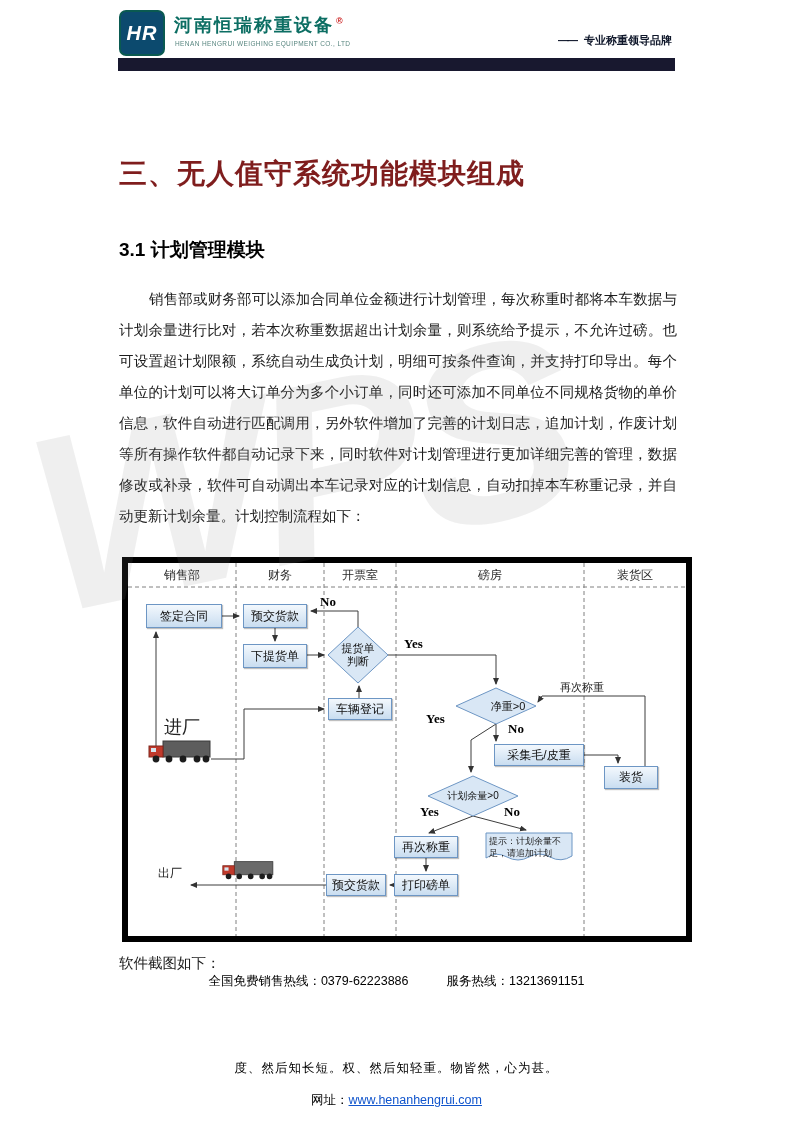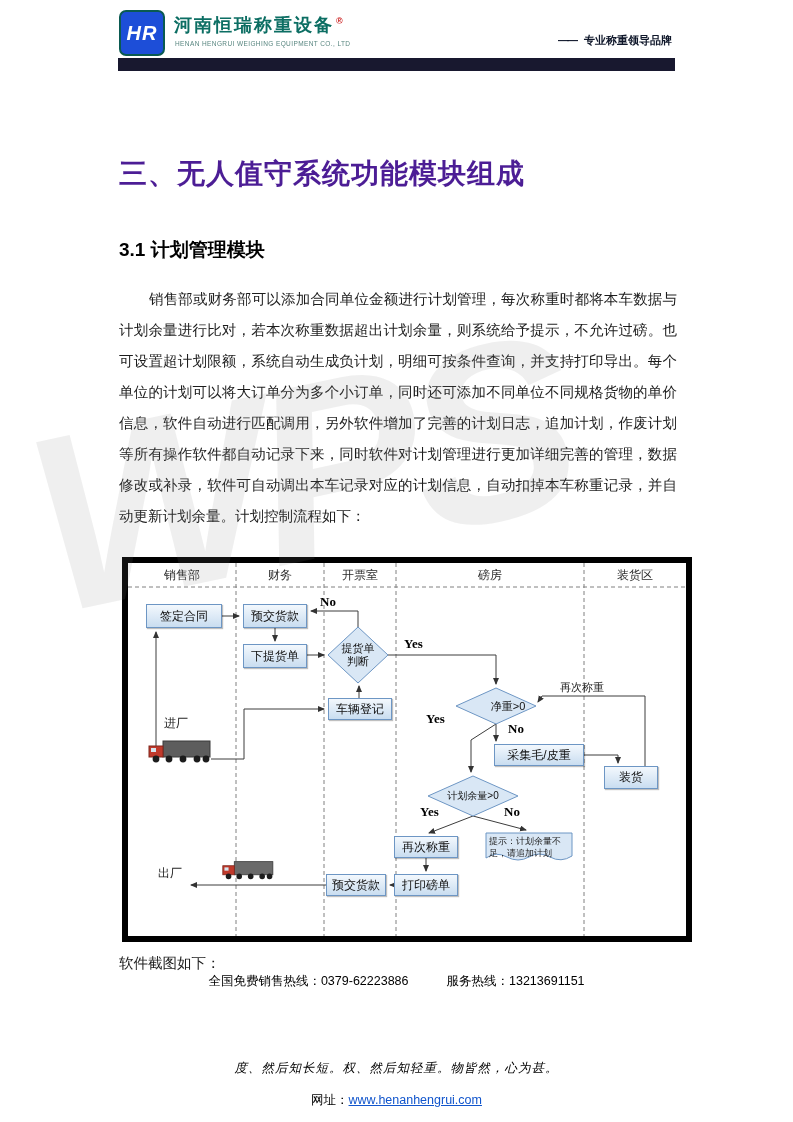--- a/index.html
+++ b/index.html
@@ -1,33 +1,33 @@
 <!DOCTYPE html>
 <html><head>
 <meta charset="utf-8">
 <style>
   html,body{margin:0;padding:0;background:#ffffff;}
   body{width:793px;height:1122px;position:relative;overflow:hidden;
        font-family:"Liberation Sans","DejaVu Sans",sans-serif;color:#111;}
   .abs{position:absolute;}
 
   
-  .logo-box{left:119px;top:10px;width:46px;height:46px;background:#1d4ed8;
+  .logo-box{left:119px;top:10px;width:46px;height:46px;background:#0c4a6e;
     border-radius:7px;display:flex;align-items:center;justify-content:center;
     border:2px solid #0a5a51;box-sizing:border-box;}
   .logo-hr{color:#fff;font-weight:bold;font-style:italic;font-size:20px;letter-spacing:1px;}
   .company-cn{left:174px;top:13px;font-size:18px;font-weight:bold;color:#0c6e63;letter-spacing:2px;}
   .company-cn sup{color:#cc2222;font-size:9px;margin-left:2px;}
   .company-en{left:175px;top:40px;font-size:6.5px;color:#57857f;letter-spacing:0.4px;}
   .slogan{top:33px;right:121px;font-size:11px;font-weight:bold;color:#0f172a;}
   .slogan .dash{letter-spacing:-2px;margin-right:8px;}
   .header-bar{left:118px;top:58px;width:557px;height:13px;background:#18182f;}
 
   
-  .doc-heading{left:119px;top:155px;font-size:28px;font-weight:bold;letter-spacing:1px;color:#4c1d95;}
+  .doc-heading{left:119px;top:155px;font-size:28px;font-weight:bold;letter-spacing:1px;color:#7f1d1d;}
   .doc-subheading{left:119px;top:237px;font-size:19px;font-weight:bold;color:#000;}
   .doc-para{left:119px;top:284px;width:558px;font-family:"Liberation Serif","DejaVu Serif",serif;
     font-size:14.5px;line-height:31px;text-align:justify;text-indent:30px;color:#1c1c1c;}
   .doc-note{left:119px;top:954px;font-family:"Liberation Serif","DejaVu Serif",serif;font-size:14.5px;color:#1c1c1c;}
 
   
   .watermark{left:30px;top:330px;font-size:250px;font-weight:bold;font-style:italic;
     color:rgba(130,130,130,0.13);transform:rotate(-12deg);letter-spacing:-10px;
     z-index:3;pointer-events:none;user-select:none;}
 
@@ -43,21 +43,21 @@
     text-align:right;font-size:11px;color:#101010;}
   .fc-label{position:absolute;font-family:"Liberation Serif","DejaVu Serif",serif;
     font-weight:bold;font-size:13px;color:#000;}
   .fc-small{position:absolute;font-size:11px;color:#222;}
   .fc-doc-text{position:absolute;left:361px;top:273px;width:80px;font-size:9px;
     line-height:1.3;color:#222;text-align:left;}
 
   
   .footer-hotline{left:0;top:973px;width:793px;display:flex;justify-content:center;gap:38px;
     font-size:12.5px;color:#000;}
-  .footer-motto{left:0;top:1060px;width:793px;text-align:center;font-size:12.5px;color:#000;letter-spacing:1px;font-style:italic;}
+  .footer-motto{left:0;top:1060px;width:793px;text-align:center;font-size:12.5px;color:#000;letter-spacing:1px;}
   .footer-web{left:0;top:1092px;width:793px;text-align:center;font-size:12.5px;color:#000;}
   .footer-web a{color:#1155cc;text-decoration:underline;cursor:pointer;}
 </style>
 </head>
 <body>
 
 <div class="abs logo-box">
   <span class="logo-hr">HR</span>
 </div>
 <div class="abs company-cn">
@@ -167,21 +167,21 @@
   <div class="fc-doc-text">提示：计划余量不足，请追加计划</div>
 
   <div class="fc-label" style="left:192px;top:31px">No</div>
   <div class="fc-label" style="left:276px;top:73px">Yes</div>
   <div class="fc-label" style="left:380px;top:158px">No</div>
   <div class="fc-label" style="left:298px;top:148px">Yes</div>
   <div class="fc-label" style="left:292px;top:241px">Yes</div>
   <div class="fc-label" style="left:376px;top:241px">No</div>
 
   <div class="fc-small" style="left:432px;top:117px">再次称重</div>
-  <div class="fc-small" style="left:36px;top:152px;font-size:12px">进厂</div>
+  <div class="fc-small" style="left:36px;top:152px;font-size:18px">进厂</div>
   <div class="fc-small" style="left:30px;top:302px;font-size:12px">出厂</div>
 </div>
 
 <div class="abs doc-note">软件截图如下：</div>
 
 <div class="abs footer-hotline">
   <span>全国免费销售热线：0379-62223886</span>
   <span>服务热线：13213691151</span>
 </div>
 <div class="abs footer-motto">度、然后知长短。权、然后知轻重。物皆然，心为甚。</div>

